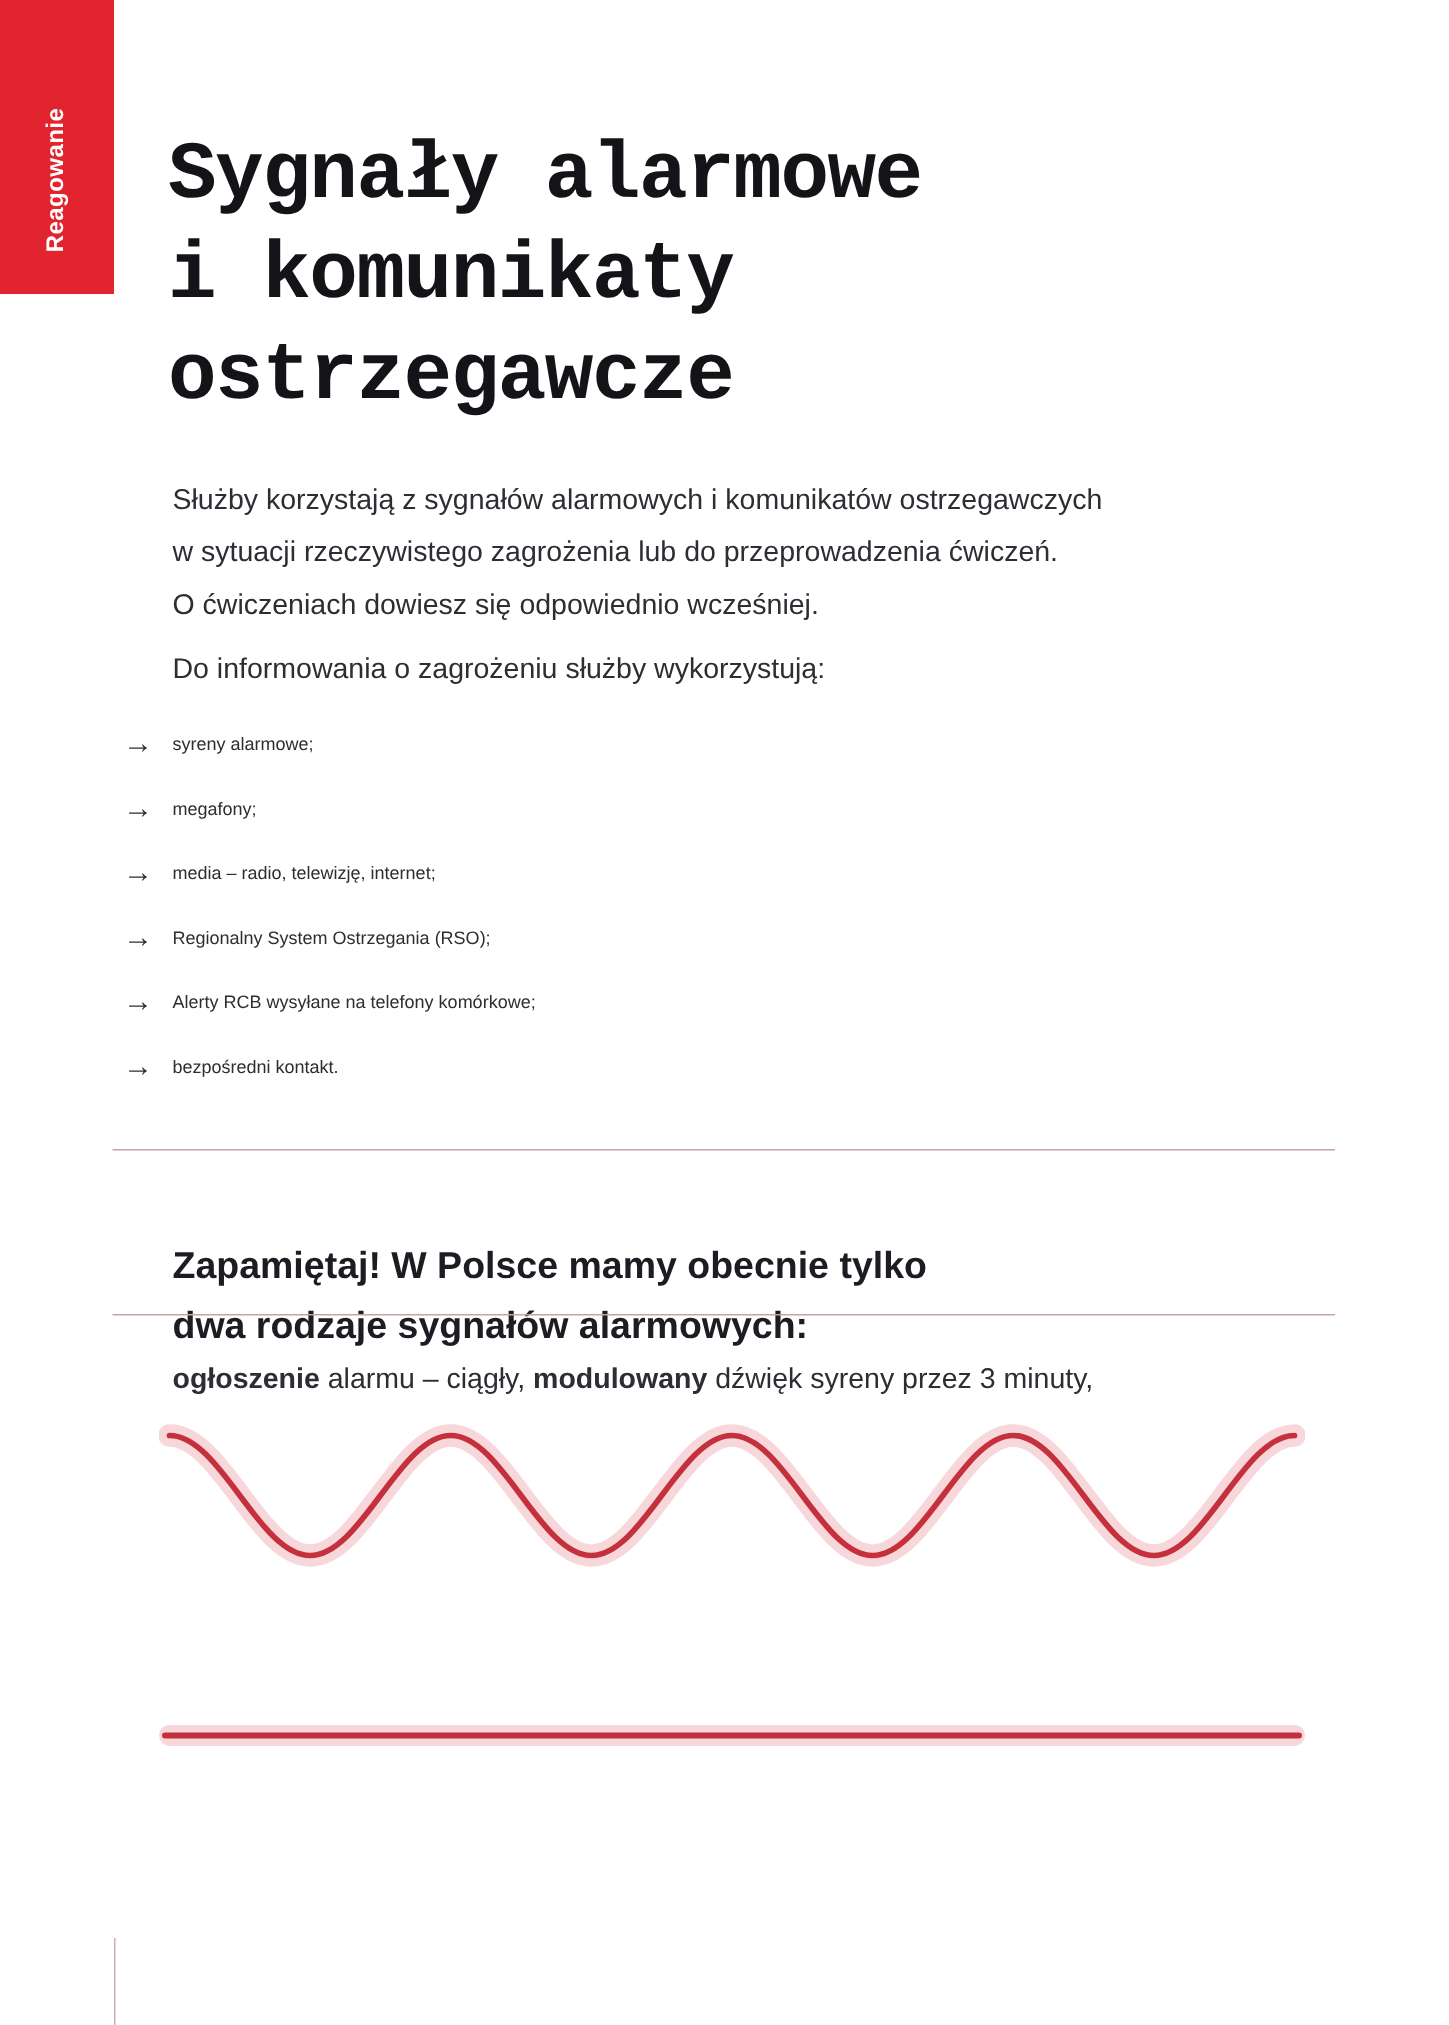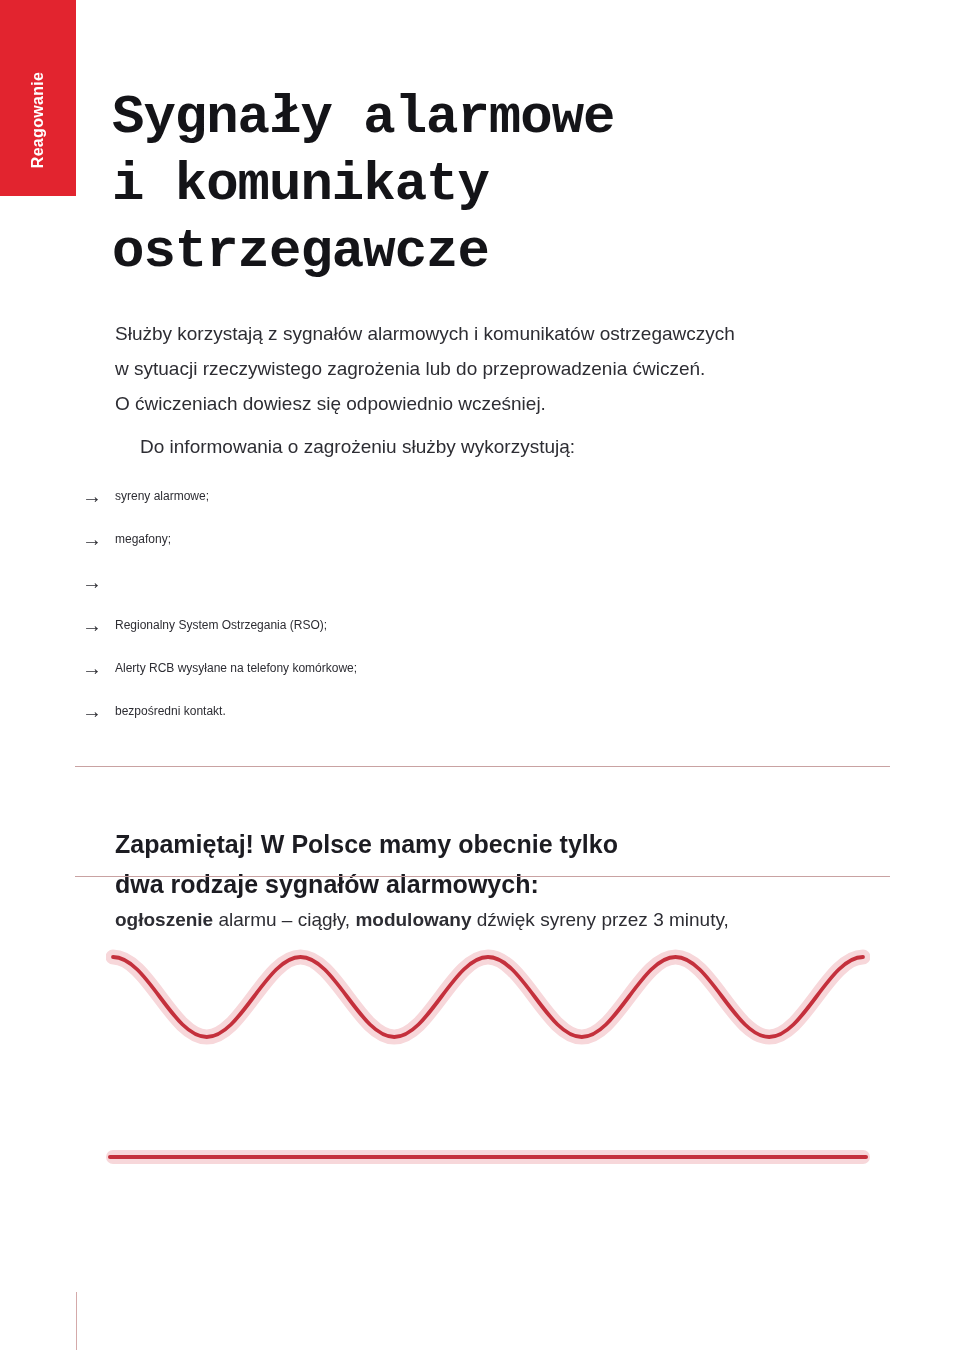--- a/index.html
+++ b/index.html
@@ -56,21 +56,20 @@
   .intro-p1 {
     position: absolute;
     left: 115px; top: 316px;
     width: 760px;
     white-space: pre-line;
   }
   .intro-p2 {
     position: absolute;
     left: 115px; top: 429px;
     width: 760px;
-    margin-left: 25px;
   }
 
   
   .channel-list {
     position: absolute;
     left: 82px; top: 484px;
     list-style: none;
   }
   .channel-list li {
     display: flex;
@@ -187,20 +186,21 @@
     <li>
       <span class="arrow-glyph">→</span>
       <span class="channel-label">syreny alarmowe;</span>
     </li>
     <li>
       <span class="arrow-glyph">→</span>
       <span class="channel-label">megafony;</span>
     </li>
     <li>
       <span class="arrow-glyph">→</span>
+      <span class="channel-label">media – radio, telewizję, internet;</span>
     </li>
     <li>
       <span class="arrow-glyph">→</span>
       <span class="channel-label">Regionalny System Ostrzegania (RSO);</span>
     </li>
     <li>
       <span class="arrow-glyph">→</span>
       <span class="channel-label">Alerty RCB wysyłane na telefony komórkowe;</span>
     </li>
     <li>

